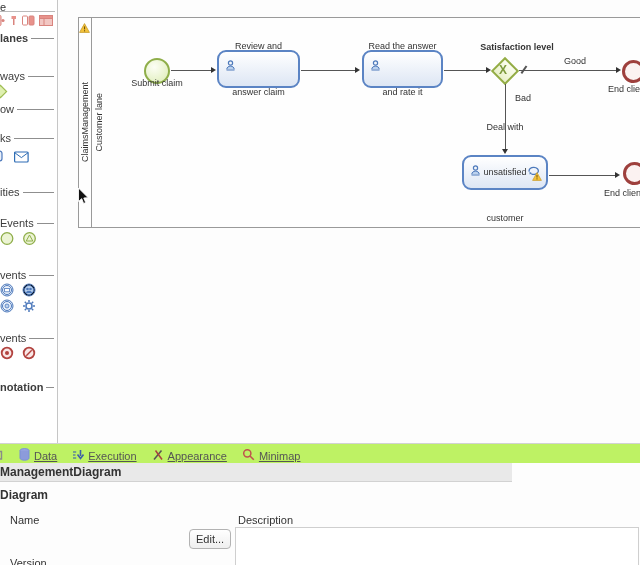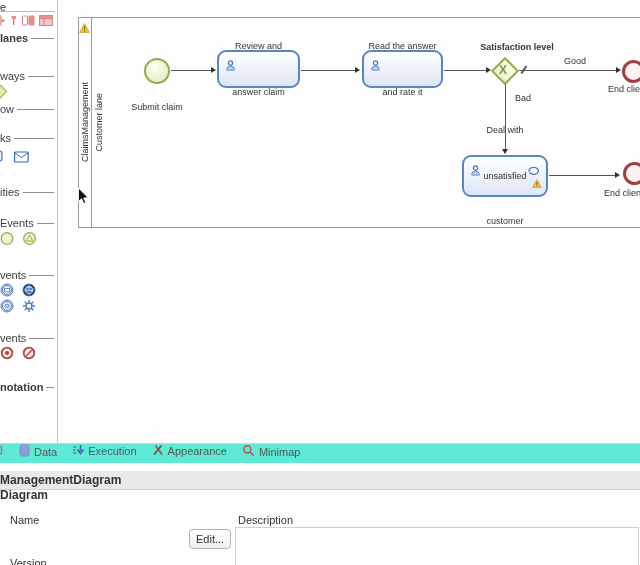--- a/index.html
+++ b/index.html
@@ -41,27 +41,27 @@
   .hline { position:absolute; height:1px; background:#555; }
   .vline { position:absolute; width:1px; background:#555; }
   .ah-r { position:absolute; width:0; height:0; border-left:5px solid #333;
           border-top:3.5px solid transparent; border-bottom:3.5px solid transparent; }
   .ah-d { position:absolute; width:0; height:0; border-top:5px solid #333;
           border-left:3.5px solid transparent; border-right:3.5px solid transparent; }
   .slash { position:absolute; width:1.5px; height:9px; background:#555; transform:rotate(35deg); }
   .cursor { position:absolute; left:77px; top:187px; }
 
   
-  .tabbar { position:absolute; left:0; top:443px; width:640px; height:20px; background:#5eead4;
-            border-top:1px solid #d2d2d2; display:flex; align-items:flex-start; gap:15px;
-            font-size:11px; color:#555; overflow:hidden; }
+  .tabbar { position:absolute; left:0; top:443px; width:640px; height:20px; background:#bef264;
+            border-top:1px solid #d2d2d2; display:flex; align-items:flex-end; gap:15px;
+            font-size:11px; color:#555; overflow:hidden;text-decoration:underline; }
   .tab { display:flex; align-items:center; gap:4px; cursor:default; }
-  .hdrband { position:absolute; left:0; top:463px; width:640px; height:19px; background:#e9e9e9;
+  .hdrband { position:absolute; left:0; top:463px; width:512px; height:19px; background:#e9e9e9;
              border-bottom:1px solid #d2d2d2; display:flex; align-items:center;
-             font-size:12px; font-weight:bold; color:#333;margin-top:8px; }
+             font-size:12px; font-weight:bold; color:#333; }
   .secttl { position:absolute; left:0; top:488px; font-size:12px; font-weight:bold; color:#333; }
   .flabel { position:absolute; font-size:11px; color:#333; }
   .name-input { position:absolute; left:7px; top:530px; width:170px; height:18px;
                 border:1px solid #c9c9c9; background:#fff; font-size:11px; color:#9b9b9b;
                 padding:0 4px; font-family:"Liberation Sans",sans-serif; }
   .edit-btn { position:absolute; left:189px; top:529px; height:20px; padding:0 6px;
               font-size:11px; color:#333; border:1px solid #b3b3b3; border-radius:4px;
               background:linear-gradient(#fff,#efefef); font-family:"Liberation Sans",sans-serif; }
   .desc-area { position:absolute; left:235px; top:527px; width:404px; height:45px;
                border:1px solid #cfcfcf; background:#fff; resize:none;
@@ -218,21 +218,21 @@
         <path d="M5.5 0.6L10.4 9.4H0.6z" fill="#f5c33b" stroke="#c59a27" stroke-width="0.8"></path>
         <rect x="5" y="3.4" width="1.1" height="3" fill="#6e530e"></rect>
         <rect x="5" y="7.2" width="1.1" height="1.2" fill="#6e530e"></rect>
       </svg>
   </span>
   <div class="lane-head">
     <span class="vtext">Customer lane</span>
   </div>
 
   <div class="event-start" style="left:144px; top:58px;"></div>
-  <div class="dlbl dlbl-c" style="left:125px; top:102px; width:64px;">Submit claim</div>
+  <div class="dlbl dlbl-c" style="left:125px; top:78px; width:64px;">Submit claim</div>
 
   <div class="hline" style="left:171px; top:70px; width:41px;"></div>
   <div class="ah-r" style="left:211px; top:67px;"></div>
 
   <div class="task" style="left:217px; top:50px; width:83px; height:38px;">
     <span class="task-usericon"><svg width="11" height="11" viewBox="0 0 11 11">
           <circle cx="5.5" cy="3" r="2.1" fill="none" stroke="#4d79bb" stroke-width="1.2"></circle>
           <path d="M1.8 9.3c0-2 1.6-3.1 3.7-3.1s3.7 1.1 3.7 3.1" fill="#bcd2ee" stroke="#4d79bb"></path>
           <line x1="1.5" y1="10" x2="9.5" y2="10" stroke="#4d79bb"></line>
         </svg></span>
@@ -269,21 +269,21 @@
   <div class="slash" style="left:523px; top:65px;"></div>
   <div class="dlbl dlbl-c" style="left:560px; top:56px; width:30px;">Good</div>
 
   <div class="event-end" style="left:622px; top:60px;"></div>
   <div class="dlbl" style="left:608px; top:84px;">End client</div>
 
   <div class="vline" style="left:505px; top:84px; height:66px;"></div>
   <div class="ah-d" style="left:502px; top:149px;"></div>
   <div class="dlbl" style="left:515px; top:93px;">Bad</div>
 
-  <div class="task" style="left:462px; top:155px; width:86px; height:42px;">
+  <div class="task" style="left:462px; top:155px; width:86px; height:35px;">
     <span class="task-usericon"><svg width="11" height="11" viewBox="0 0 11 11">
           <circle cx="5.5" cy="3" r="2.1" fill="none" stroke="#4d79bb" stroke-width="1.2"></circle>
           <path d="M1.8 9.3c0-2 1.6-3.1 3.7-3.1s3.7 1.1 3.7 3.1" fill="#bcd2ee" stroke="#4d79bb"></path>
           <line x1="1.5" y1="10" x2="9.5" y2="10" stroke="#4d79bb"></line>
         </svg></span>
     <span style="position:absolute; right:6px; top:4px;"><svg width="14" height="12">
           <path d="M3.2 8.6a4.6 3.6 0 1 1 2.2 2.4" fill="none" stroke="#4d79bb" stroke-width="1.3"></path>
           <path d="M3.6 11.6l2.6-1.4-2.7-1.4z" fill="#4d79bb"></path>
         </svg></span>
     <span style="position:absolute; right:4px; bottom:3px;"><svg width="10" height="9">

